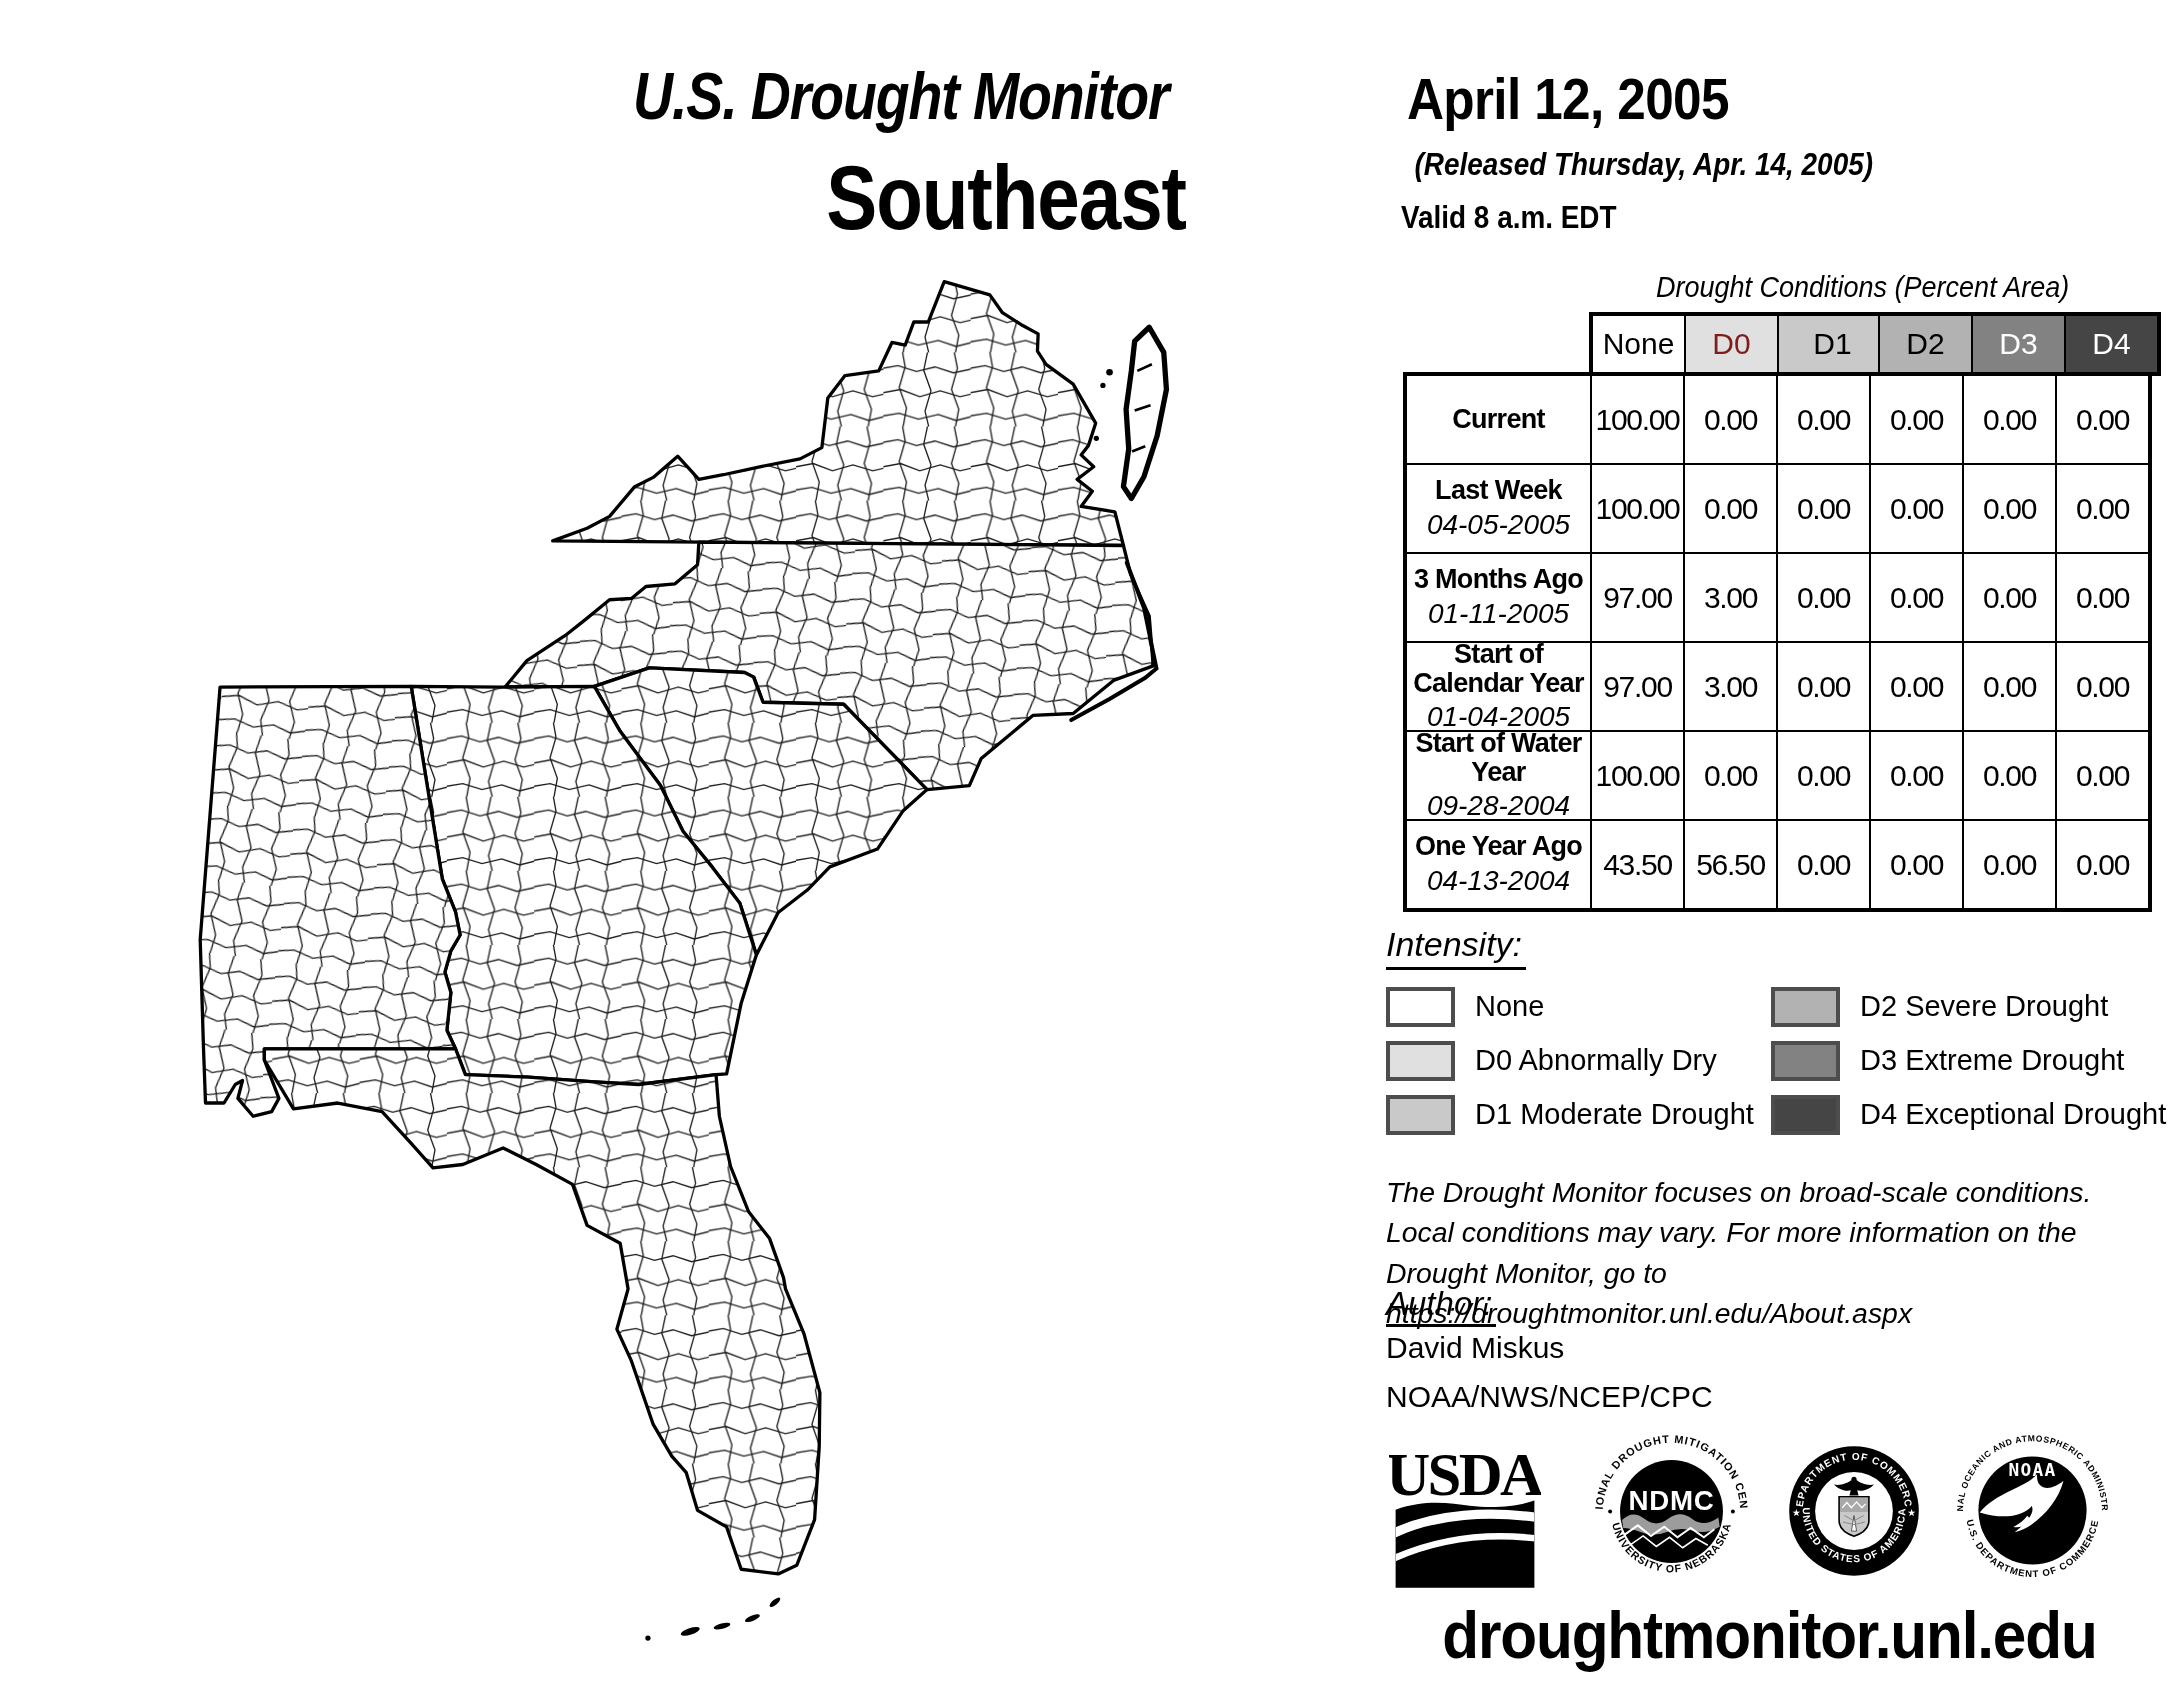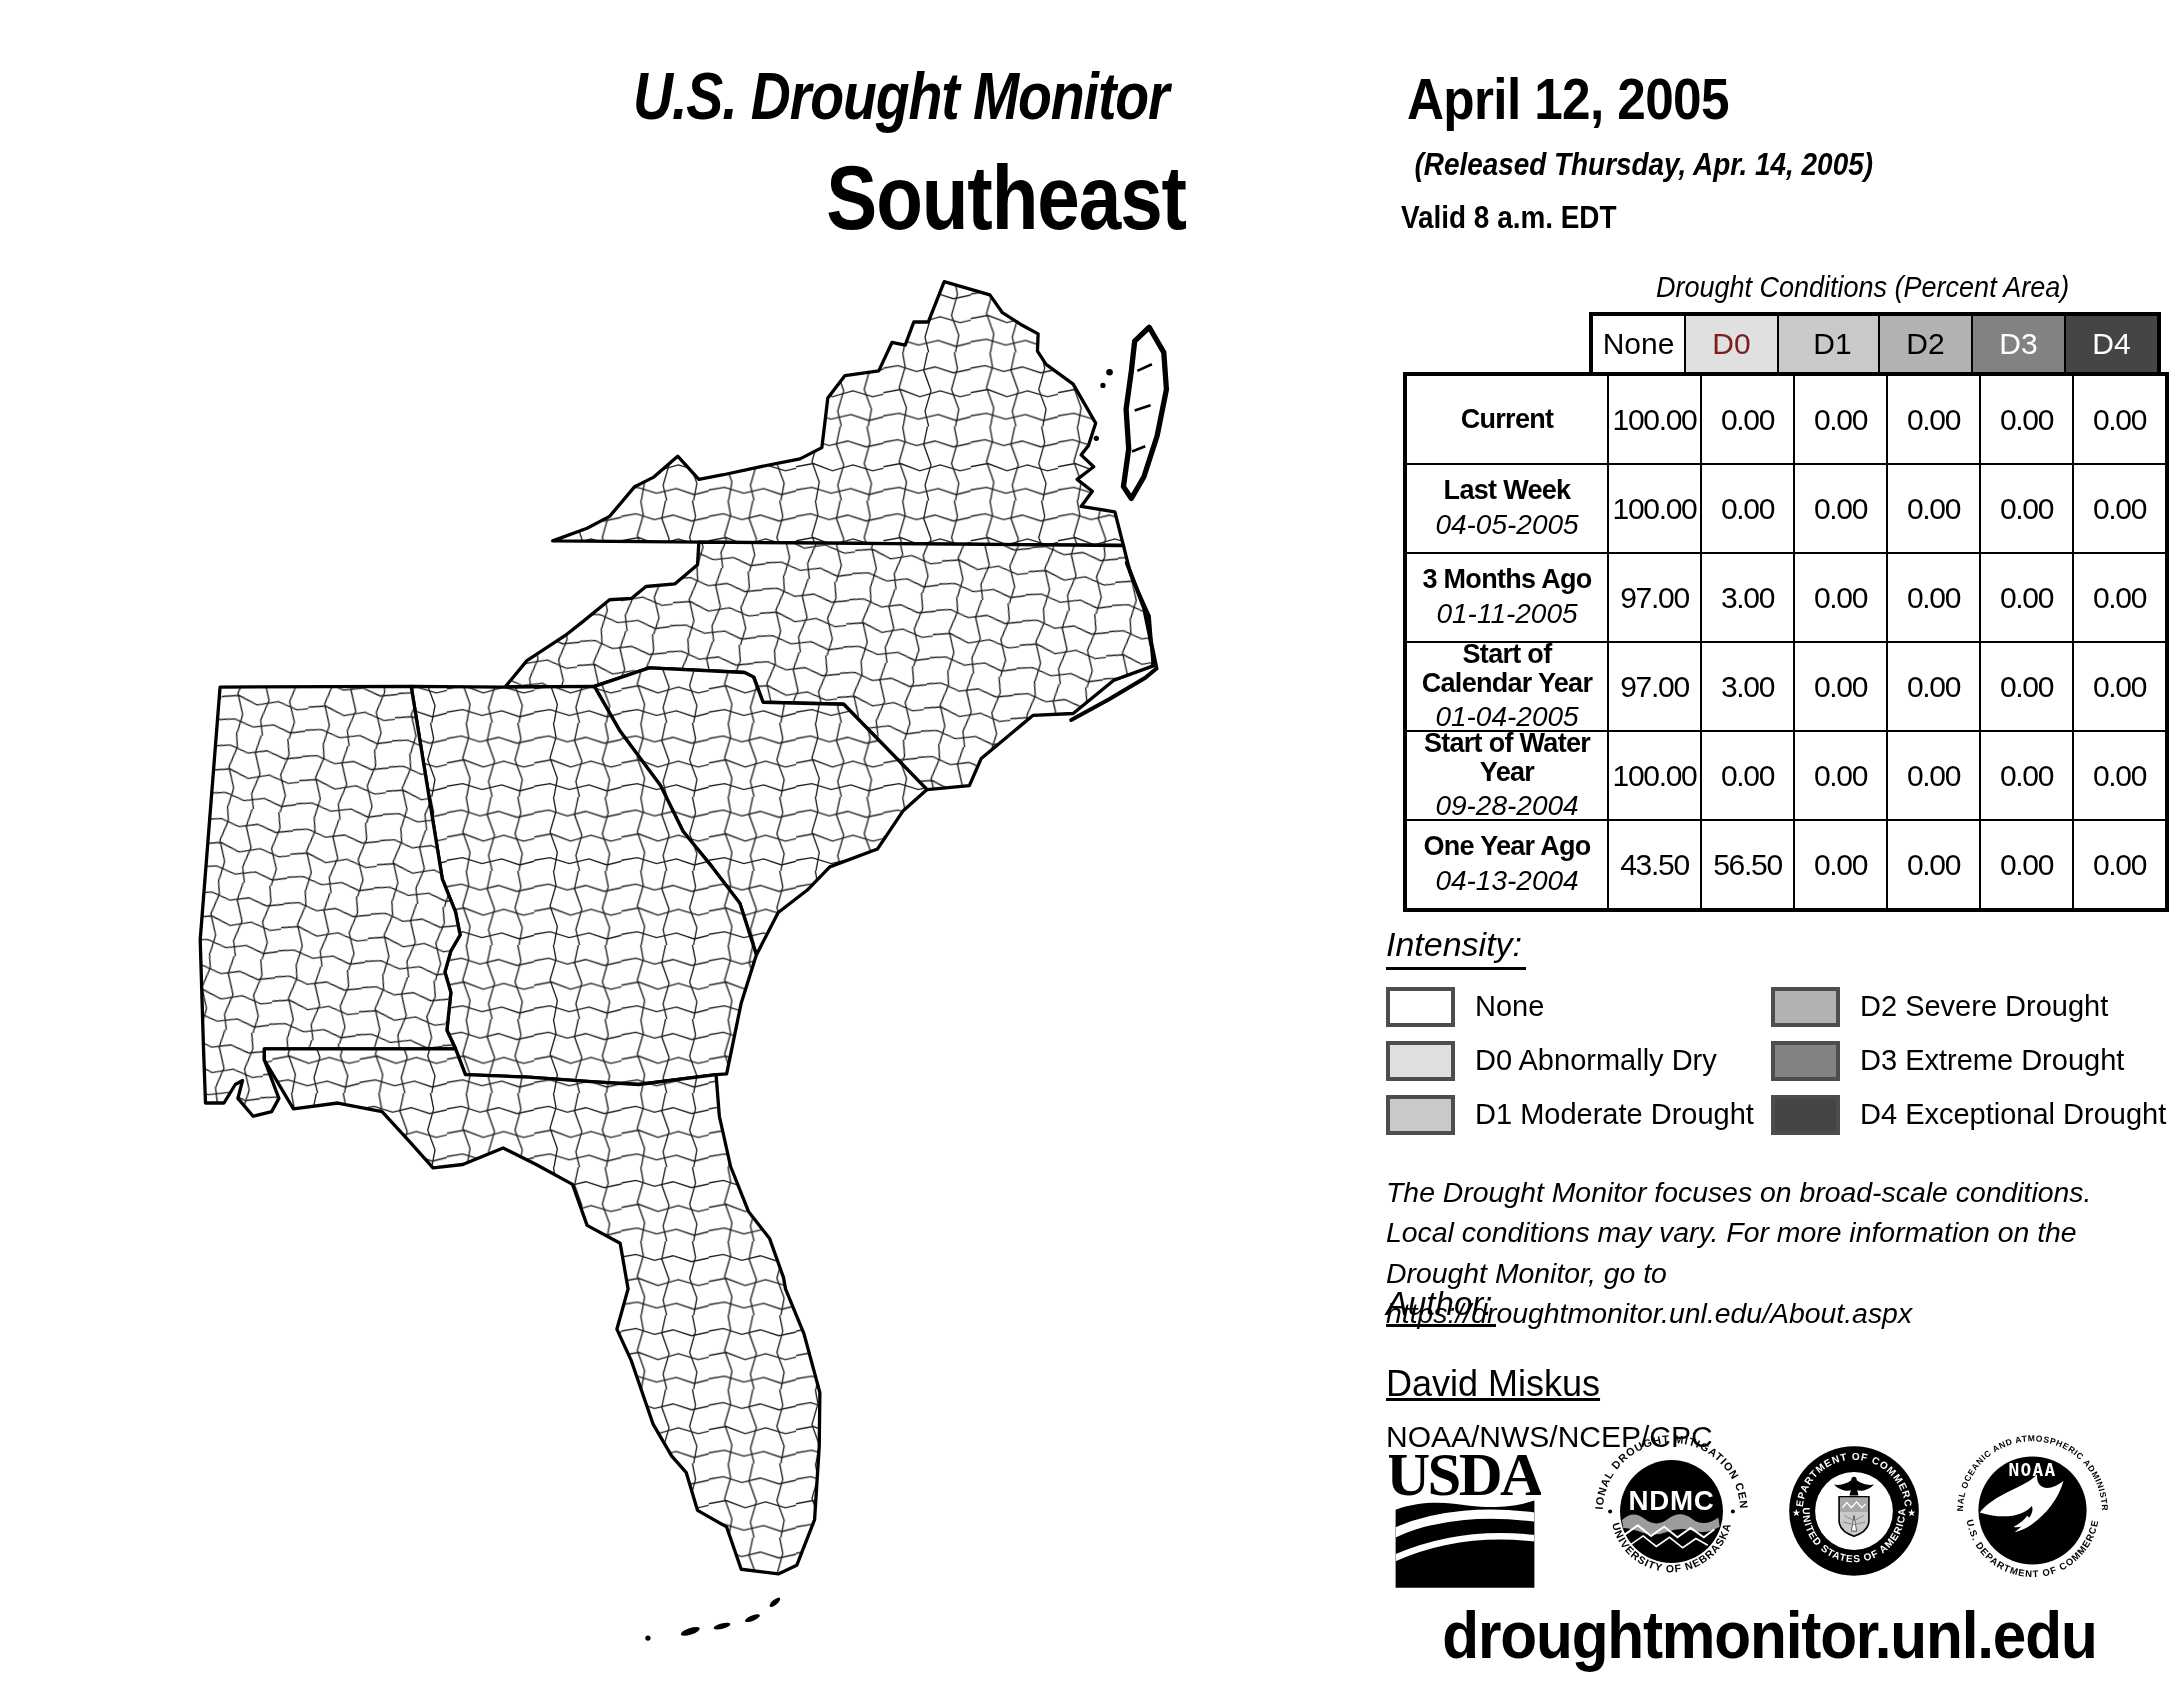--- a/index.html
+++ b/index.html
@@ -23,21 +23,21 @@
   
   .tbl-title{left:1588px;top:270px;width:549px;text-align:center;font-size:30px;font-style:italic;}
   .dm-table{left:1403px;top:312px;width:754px;height:615px;}
   .tbl-header{position:absolute;left:186px;top:0;display:flex;border:4px solid #000;background:#000;}
   .hc{width:91px;height:56px;display:flex;align-items:center;justify-content:center;
       font-size:30px;border-left:2.6px solid #000;}
   .hc:first-child{border-left:none;}
   .tbl-body{position:absolute;left:0;top:60px;border:4px solid #000;}
   .tr{display:flex;border-top:2.6px solid #000;height:87px;}
   .tr:first-child{border-top:none;}
-  .lc{width:200px;display:flex;flex-direction:column;align-items:center;justify-content:center;text-align:center;}
+  .lc{width:183px;display:flex;flex-direction:column;align-items:center;justify-content:center;text-align:center;}
   .lab{font-size:27px;font-weight:bold;line-height:1.06;letter-spacing:-0.7px;}
   .dt{font-size:28px;font-style:italic;margin-top:4px;}
   .vc{width:91px;border-left:2.6px solid #000;display:flex;align-items:center;justify-content:center;
       font-size:30px;letter-spacing:-1.3px;}
 
   
   .legend{left:1386px;top:925px;width:781px;}
   .legend-title{font-size:34px;font-style:italic;border-bottom:3.3px solid #000;
                 display:inline-block;padding:0 4px 2.6px 0;}
   .legend-cols{position:relative;margin-top:17px;height:165px;}
@@ -46,21 +46,21 @@
   .legend-col-right{left:385px;}
   .lg-item{display:flex;align-items:center;height:40px;margin-bottom:14px;}
   .lg-sw{width:61px;height:32px;border:4px solid #4d4d4d;flex:0 0 auto;}
   .lg-lb{margin-left:20px;font-size:29px;white-space:nowrap;}
 
   
   .disclaimer{left:1386px;top:1172px;width:767px;font-size:28.4px;font-style:italic;line-height:1.42;}
   .author{left:1386px;top:1285px;}
   .author-heading{font-size:33px;font-style:italic;border-bottom:3.3px solid #000;
                   display:inline-block;padding:0 4px 1.3px 0;}
-  .author-name{margin-top:36px;font-size:36px;text-decoration:underline;}
+  .author-name{margin-top:4px;font-size:30px;}
   .author-org{margin-top:14.6px;font-size:30px;}
 
   
   .footer{left:1389px;top:1596px;width:761px;text-align:center;font-size:67px;font-weight:bold;letter-spacing:-1.3px;}
 
   svg text{font-family:"Liberation Sans", sans-serif;}
   .serif{font-family:"Liberation Serif", serif;}
 </style>
 </head>
 <body>

